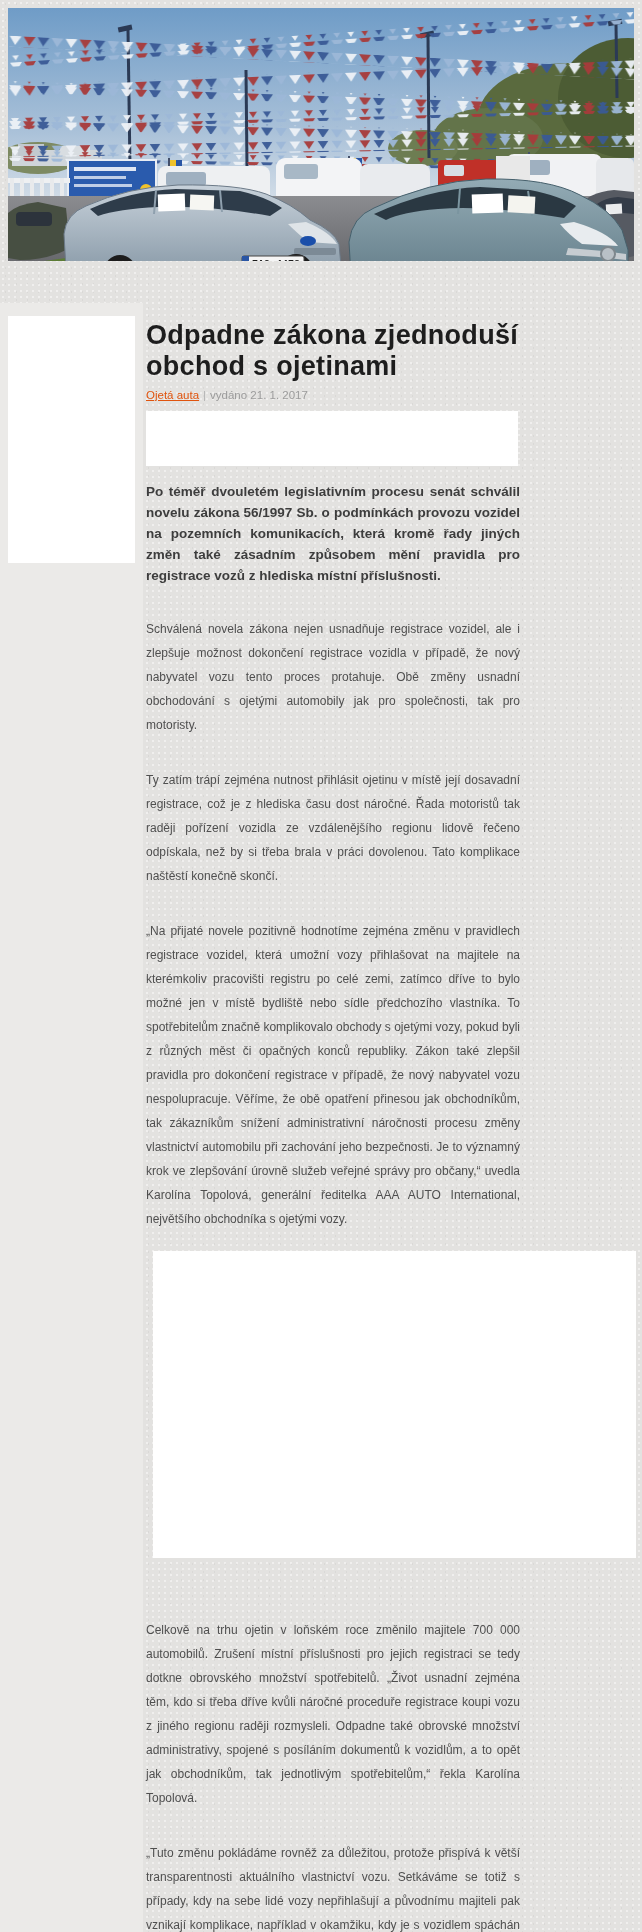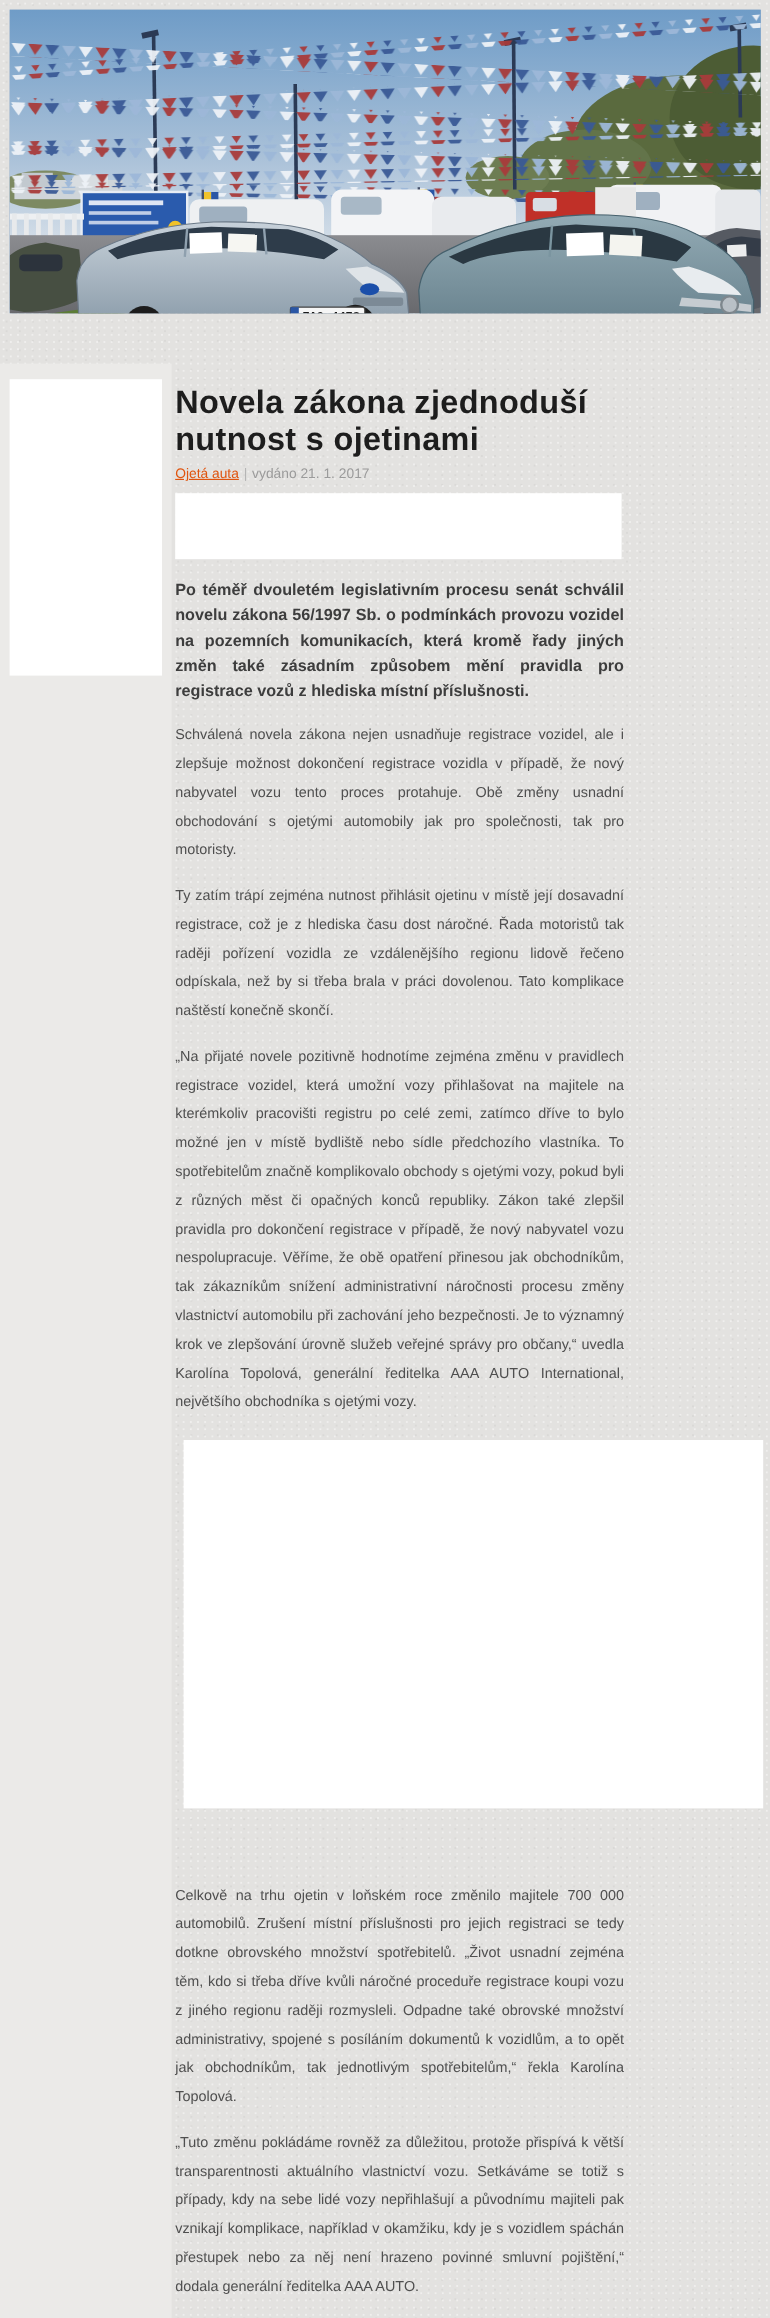--- a/index.html
+++ b/index.html
@@ -44,21 +44,21 @@
   }
   .meta .sep{margin:0 4px;color:#b5b5b5;}
   .ad-top{
     margin-top:10px;width:372px;height:55px;background:#ffffff;
   }
   .lead{
     margin:15px 0 0;font-size:13.5px;line-height:21px;font-weight:700;
     color:#3d3d3d;text-align:justify;
   }
   .body-copy p{
-    margin:14px 0 0;font-size:12px;line-height:24px;color:#4f4f4f;
+    margin:31px 0 0;font-size:12px;line-height:24px;color:#4f4f4f;
     text-align:justify;
   }
   .figure-ph{
     width:483px;height:307px;background:#ffffff;
     margin:20px 0 60px 7px;
   }
 </style>
 </head>
 <body>
 
@@ -253,21 +253,21 @@
         <rect x="520" y="260" width="7" height="15" fill="#2a56a5"></rect>
         <text x="556" y="272" font-family="Liberation Mono, monospace" font-size="10.5" font-weight="bold" fill="#1a1a1a" text-anchor="middle">6A3 9706</text>
       </g>
     </g>
   </svg>
 </div>
 
 <div class="sidebar-ad"></div>
 
 <div class="content">
-  <h1 class="title">Novela zákona zjednoduší nutnost s ojetinami</h1>
+  <h1 class="title">Odpadne zákona zjednoduší obchod s ojetinami</h1>
 
   <div class="meta">
     <a class="cat" href="#">Ojetá auta</a><span class="sep">|</span><span>vydáno 21. 1. 2017</span>
   </div>
 
   <div class="ad-top"></div>
 
   <p class="lead">Po téměř dvouletém legislativním procesu senát schválil novelu zákona 56/1997 Sb. o podmínkách provozu vozidel na pozemních komunikacích, která kromě řady jiných změn také zásadním způsobem mění pravidla pro registrace vozů z hlediska místní příslušnosti.</p>
 
   <div class="body-copy">

